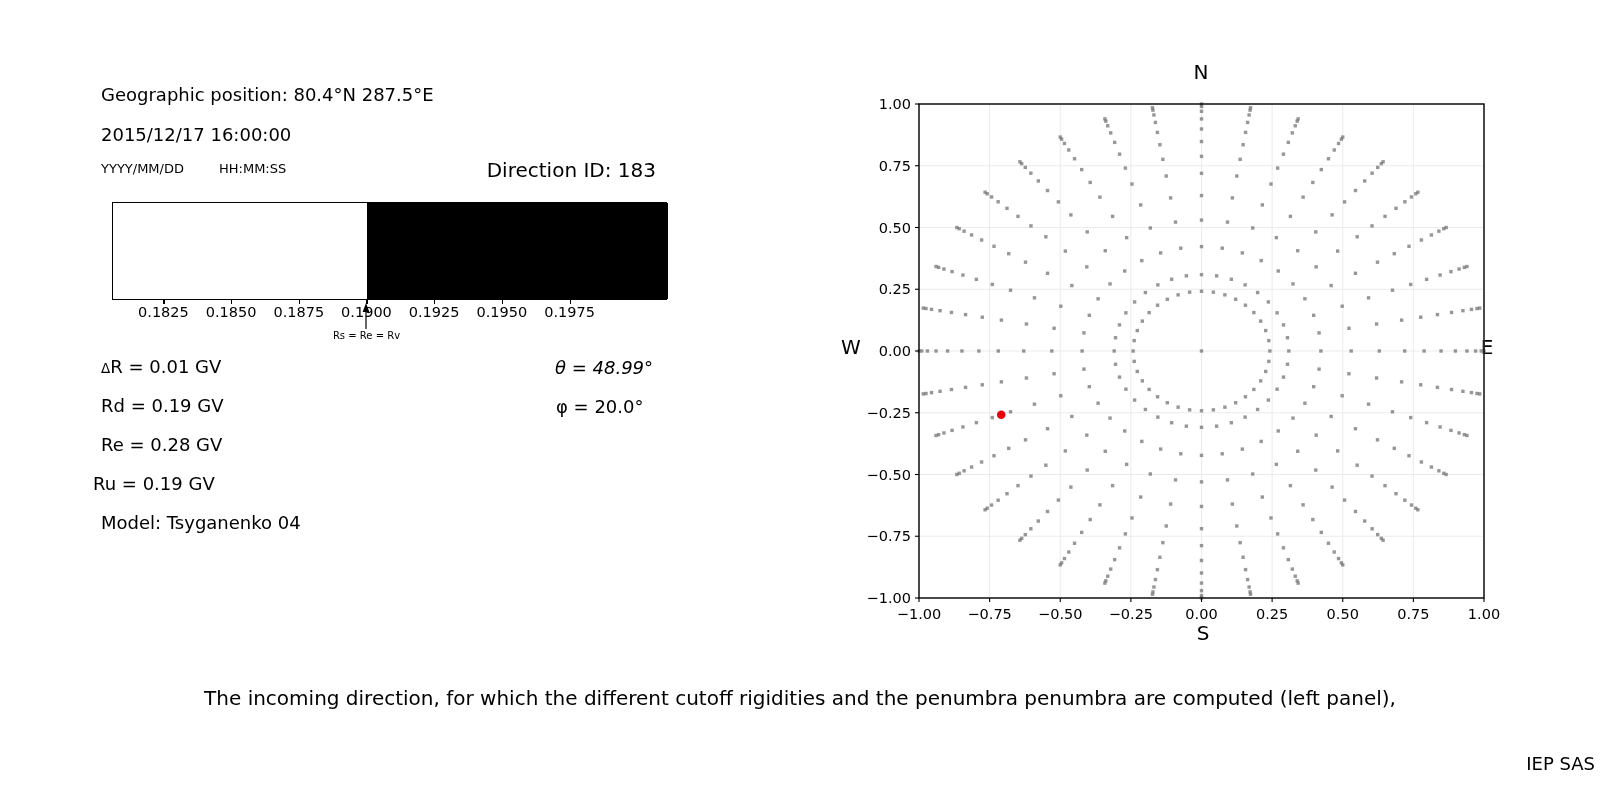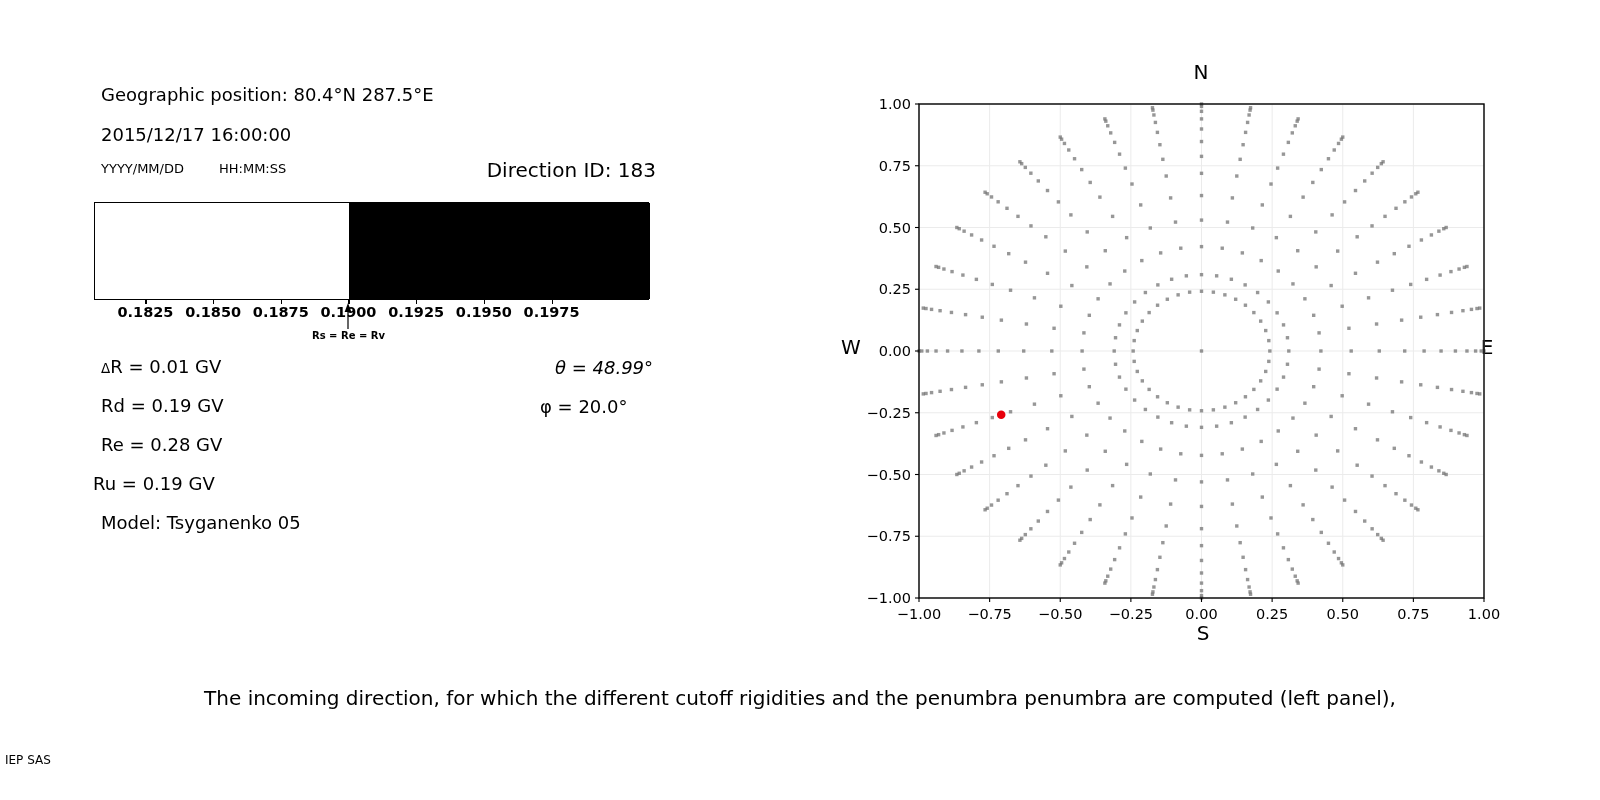--- a/index.html
+++ b/index.html
@@ -3,37 +3,37 @@
 <meta charset="utf-8">
 <style>
   html,body{margin:0;padding:0;background:#fff;}
   #canvas{position:relative;width:1600px;height:800px;background:#ffffff;overflow:hidden;
           font-family:"DejaVu Sans","Liberation Sans",sans-serif;color:#000;}
   .abs{position:absolute;}
   .t18{font-size:18px;line-height:1.2;}
   .t20{font-size:20px;line-height:1.2;text-align:right;}
   .t13{font-size:13px;line-height:1.2;}
   
-  #penumbra{left:94px;top:202px;width:555px;height:150px;font-weight:bold;}
+  #penumbra{left:112px;top:202px;width:555px;height:150px;}
   #bar-box{left:0;top:0;width:555px;height:98px;border:1.5px solid #000;box-sizing:border-box;background:#fff;}
   #bar-black{position:absolute;top:0;bottom:0;right:0;background:#000;}
   .btick{position:absolute;top:98px;width:1.2px;height:4px;background:#000;}
   .btick-label{position:absolute;top:102px;transform:translateX(-50%);font-size:14.5px;}
   #bar-annot{position:absolute;top:98px;}
   #arrow-svg{position:absolute;left:-8px;top:3px;}
   #arrow-label{position:absolute;top:30px;transform:translateX(-50%);font-size:10px;white-space:nowrap;}
   
   #dirwrap{left:820px;top:55px;width:700px;height:600px;}
   #dirsvg{position:absolute;left:0;top:0;}
   .compass{position:absolute;font-size:20px;}
   svg text{font-family:"DejaVu Sans","Liberation Sans",sans-serif;fill:#000;}
   
   #caption{left:5px;top:686px;width:1590px;text-align:center;}
   #caption .line2{margin-top:11px;}
-  #credit{left:5px;top:753px;width:1590px;text-align:left;font-size:12px;}
+  #credit{left:5px;top:753px;width:1590px;text-align:right;font-size:18px;}
 </style>
 </head>
 <body>
 
 <div id="canvas">
 
   <div class="abs t18" style="left:101px;top:84px;">Geographic position: 80.4°N 287.5°E</div>
   <div class="abs t18" style="left:101px;top:124px;">2015/12/17 16:00:00</div>
   <div class="abs t13" style="left:101px;top:161px;">YYYY/MM/DD</div>
   <div class="abs t13" style="left:219px;top:161px;">HH:MM:SS</div>
@@ -65,23 +65,23 @@
         <polygon points="8,0 4.6,9 11.4,9" fill="#000"></polygon>
       </svg>
       <div id="arrow-label">Rs = Re = Rv</div>
     </div>
   </div>
 
   <div class="abs t18" style="left:101px;top:356px;"><span style="font-size: 0.75em;">Δ</span>R = 0.01 GV</div>
   <div class="abs t18" style="left:101px;top:395px;">Rd = 0.19 GV</div>
   <div class="abs t18" style="left:101px;top:434px;">Re = 0.28 GV</div>
   <div class="abs t18" style="left:93px;top:473px;">Ru = 0.19 GV</div>
-  <div class="abs t18" style="left:101px;top:512px;">Model: Tsyganenko 05</div>
+  <div class="abs t18" style="left:101px;top:512px;">Model: Tsyganenko 04</div>
   <div class="abs t18" style="left:555px;top:357px;font-style:italic;">θ = 48.99°</div>
-  <div class="abs t18" style="left:540px;top:396px;">φ = 20.0°</div>
+  <div class="abs t18" style="left:556px;top:396px;">φ = 20.0°</div>
 
   <div id="dirwrap" class="abs">
     <div class="compass" style="left:381px;top:5px;transform:translateX(-50%);">N</div>
     <div class="compass" style="left:383px;top:566px;transform:translateX(-50%);">S</div>
     <div class="compass" style="left:31px;top:292px;transform:translate(-50%,-50%);">W</div>
     <div class="compass" style="left:667px;top:292px;transform:translate(-50%,-50%);">E</div>
     <svg id="dirsvg" width="700" height="600">
         <g>
           <line x1="99" y1="49" x2="99" y2="543" stroke="#ebebeb" stroke-width="1"></line>
           <line x1="169.625" y1="49" x2="169.625" y2="543" stroke="#ebebeb" stroke-width="1"></line>

